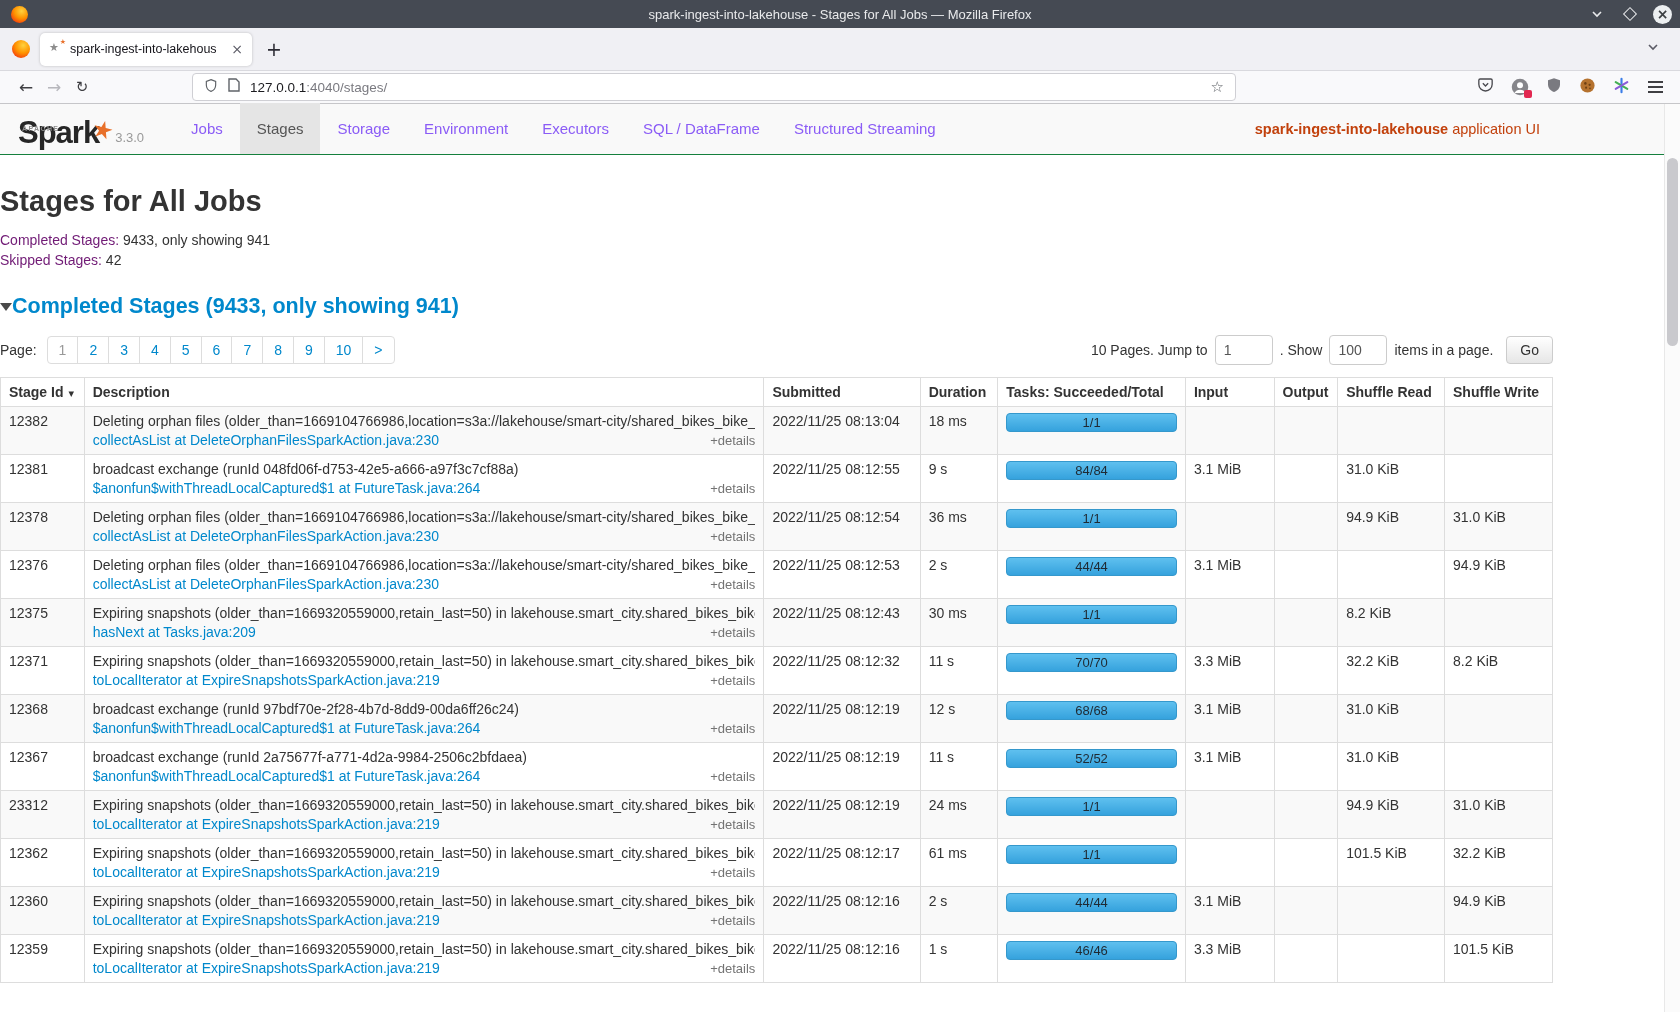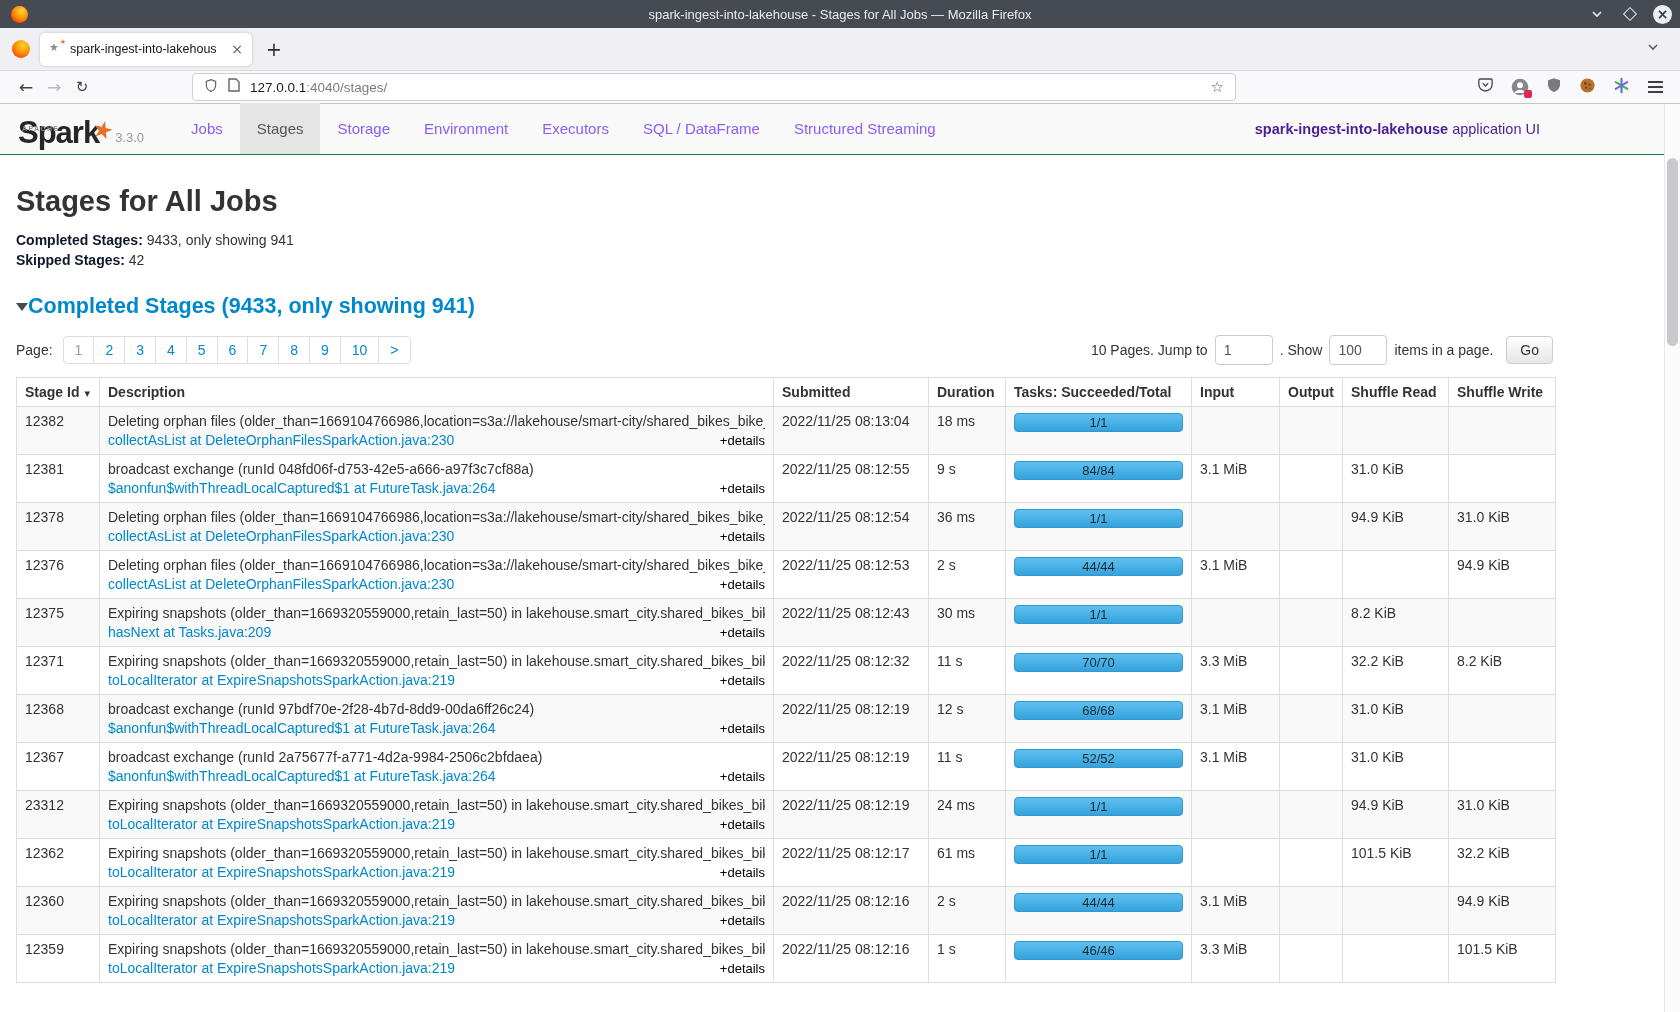--- a/index.html
+++ b/index.html
@@ -51,29 +51,29 @@
   
   .sparknav { height:51px; background:#f9f9f9; border-bottom:1px solid #15803d; display:flex; align-items:flex-end; padding-left:14px; }
   .brand { position:relative; display:flex; align-items:flex-end; padding:0 30px 5px 4px; }
   .apache { position:absolute; top:8px; left:8px; font-size:7px; letter-spacing:1.4px; color:#8e8e8e; font-weight:bold; }
   .spark-name { font-size:31px; font-weight:bold; color:#262626; line-height:32px; letter-spacing:-1px; }
   .spark-star { position:absolute; top:-1px; left:78px; color:#e8702a; font-size:24px; transform:rotate(14deg); }
   .version { font-size:13px; font-weight:normal; color:#9a9a9a; margin-left:16px; padding-bottom:4px; }
   .nav-list { display:flex; align-items:stretch; }
   .nav-item { line-height:51px; padding:0 17px; font-size:15px; color:#8b5cf6; cursor:pointer; }
   .nav-item.active { background:#e5e5e5; color:#555; }
-  .app-label { margin-left:auto; align-self:center; padding-right:140px; font-size:14.5px; color:#4c1d95; white-space:nowrap; }
+  .app-label { margin-left:auto; align-self:center; padding-right:140px; font-size:14.5px; color:#c2410c; white-space:nowrap; }
   .app-label b { font-weight:bold; }
   .app-label span { margin-left:4px; }
 
   
-  .content { padding-left:16px; padding-right:127px; }
+  .content { padding-right:127px; }
   h1.page-title { margin-top:30px; margin-bottom:12px; font-size:29px; font-weight:bold; color:#333; }
   .stat { font-size:14px; color:#333; line-height:20px; }
-  .blue { color:#0f172a; font-weight:bold; }
+  .blue { color:#701a75; font-weight:normal; }
   .section-h { margin-top:24px; display:flex; align-items:center; font-size:21.5px; font-weight:bold; color:#0088cc; cursor:pointer; }
   .caret-down { width:0; height:0; border-left:6px solid transparent; border-right:6px solid transparent; border-top:8px solid #4a4a4a; }
 
   .controls-row { margin-top:16px; display:flex; align-items:center; font-size:14px; color:#333; }
   .page-label { margin-right:10px; }
   .pager { display:flex; }
   .page-btn { display:block; min-width:15px; text-align:center; padding:5px 11px; border:1px solid #ddd;
     margin-left:-1px; color:#0088cc; background:#fff; font-size:14px; text-decoration:none; cursor:pointer; }
   .page-btn:first-child { border-radius:4px 0 0 4px; margin-left:0; }
   .page-btn:last-child { border-radius:0 4px 4px 0; }
@@ -87,21 +87,21 @@
   
   table.stages { margin-top:12px; width:100%; border-collapse:collapse; table-layout:fixed; font-size:14px; }
   .stages th { border:1px solid #ddd; padding:6px 8px; text-align:left; color:#333; font-weight:bold;
     background:#fff; white-space:nowrap; overflow:hidden; }
   .sort-caret { margin-left:5px; font-size:11px; color:#333; }
   .stages td { border:1px solid #ddd; padding:6px 8px; vertical-align:top; color:#333; white-space:nowrap; overflow:hidden; }
   .stages tbody tr:nth-child(odd) { background:#f9f9f9; }
   .desc1 { color:#333; white-space:nowrap; overflow:hidden; }
   .desc2 { display:flex; justify-content:space-between; align-items:baseline; margin-top:3px; }
   .dlink { color:#0088cc; text-decoration:none; white-space:nowrap; overflow:hidden; cursor:pointer; }
-  .details { color:#000000; font-size:13px; margin-left:12px; cursor:pointer; }
+  .details { color:#737373; font-size:13px; margin-left:12px; cursor:pointer; }
   .progress { height:19px; width:100%; border-radius:4px; border:1px solid #3598cc;
     background:linear-gradient(to bottom,#5fc0ef,#35a2dd); text-align:center; line-height:17px;
     font-size:13px; color:#1f2a33; }
 
   
   .scrollbar { position:fixed; right:0; top:104px; bottom:0; width:16px; background:#fbfbfb; border-left:1px solid #e8e8e8; }
   .scroll-thumb { position:absolute; top:54px; left:2px; right:2px; height:188px; background:#c9c9cd; border-radius:7px; }
 </style>
 </head>
 <body>

